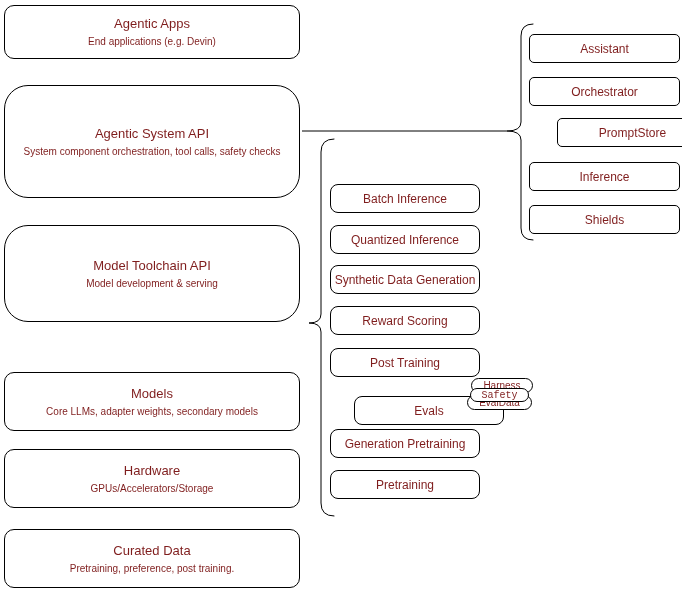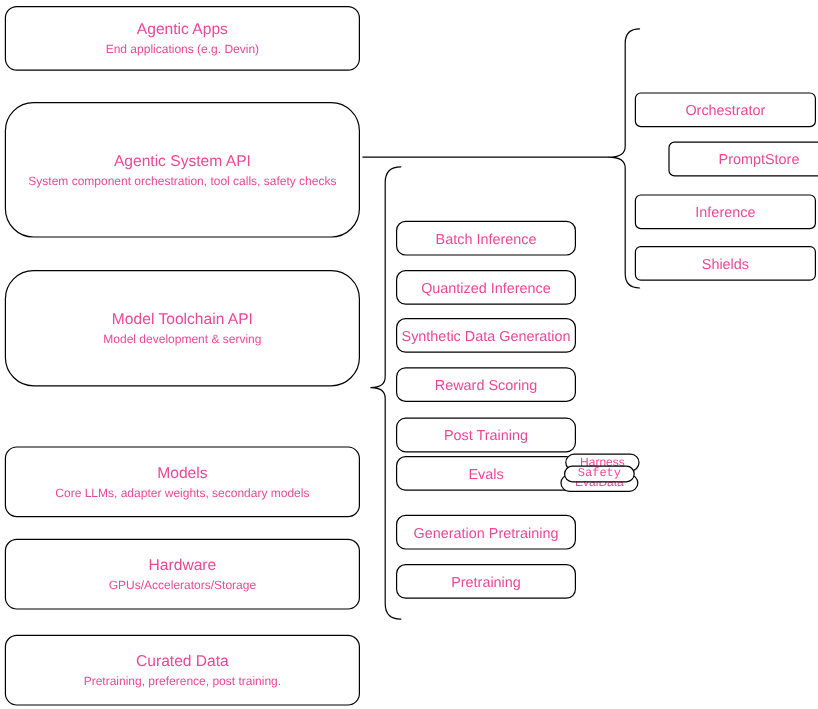--- a/index.html
+++ b/index.html
@@ -2,21 +2,21 @@
 <html><head>
 <meta charset="utf-8">
 <style>
   html, body { margin: 0; padding: 0; background: #ffffff; }
   #canvas {
     position: relative;
     width: 682px;
     height: 591px;
     background: #ffffff;
     font-family: "Liberation Sans", sans-serif;
-    color: #ec4899;
+    color: #7f1d1d;
     overflow: hidden;
   }
   svg.connectors {
     position: absolute;
     left: 0; top: 0;
     width: 682px; height: 591px;
     z-index: 0;
   }
   .node {
     position: absolute;
@@ -102,40 +102,43 @@
   </div>
   <div class="node mid-node" style="top:265px;">
     <span>Synthetic Data Generation</span>
   </div>
   <div class="node mid-node" style="top:306px;">
     <span>Reward Scoring</span>
   </div>
   <div class="node mid-node" style="top:348px;">
     <span>Post Training</span>
   </div>
-  <div class="node mid-node" style="top:380px;">
+  <div class="node mid-node" style="top:396px;margin-left:24px;">
     <span>Evals</span>
   </div>
   <div class="node mid-node" style="top:429px;">
     <span>Generation Pretraining</span>
   </div>
   <div class="node mid-node" style="top:470px;">
     <span>Pretraining</span>
   </div>
 
   <div class="tag" style="left:471px; top:378px; width:62px; height:15px;">
     <span>Harness</span>
   </div>
   <div class="tag" style="left:467px; top:395px; width:65px; height:15px;">
     <span>EvalData</span>
   </div>
   <div class="tag" style="left:470px; top:388px; width:59px; height:14px;font-family:Liberation Mono, monospace;">
     <span>Safety</span>
   </div>
 
+  <div class="node right-node" style="top:34px;">
+    <span>Assistant</span>
+  </div>
   <div class="node right-node" style="top:77px;">
     <span>Orchestrator</span>
   </div>
   <div class="node right-node" style="top:118px;margin-left:28px;">
     <span>PromptStore</span>
   </div>
   <div class="node right-node" style="top:162px;">
     <span>Inference</span>
   </div>
   <div class="node right-node" style="top:205px;">

